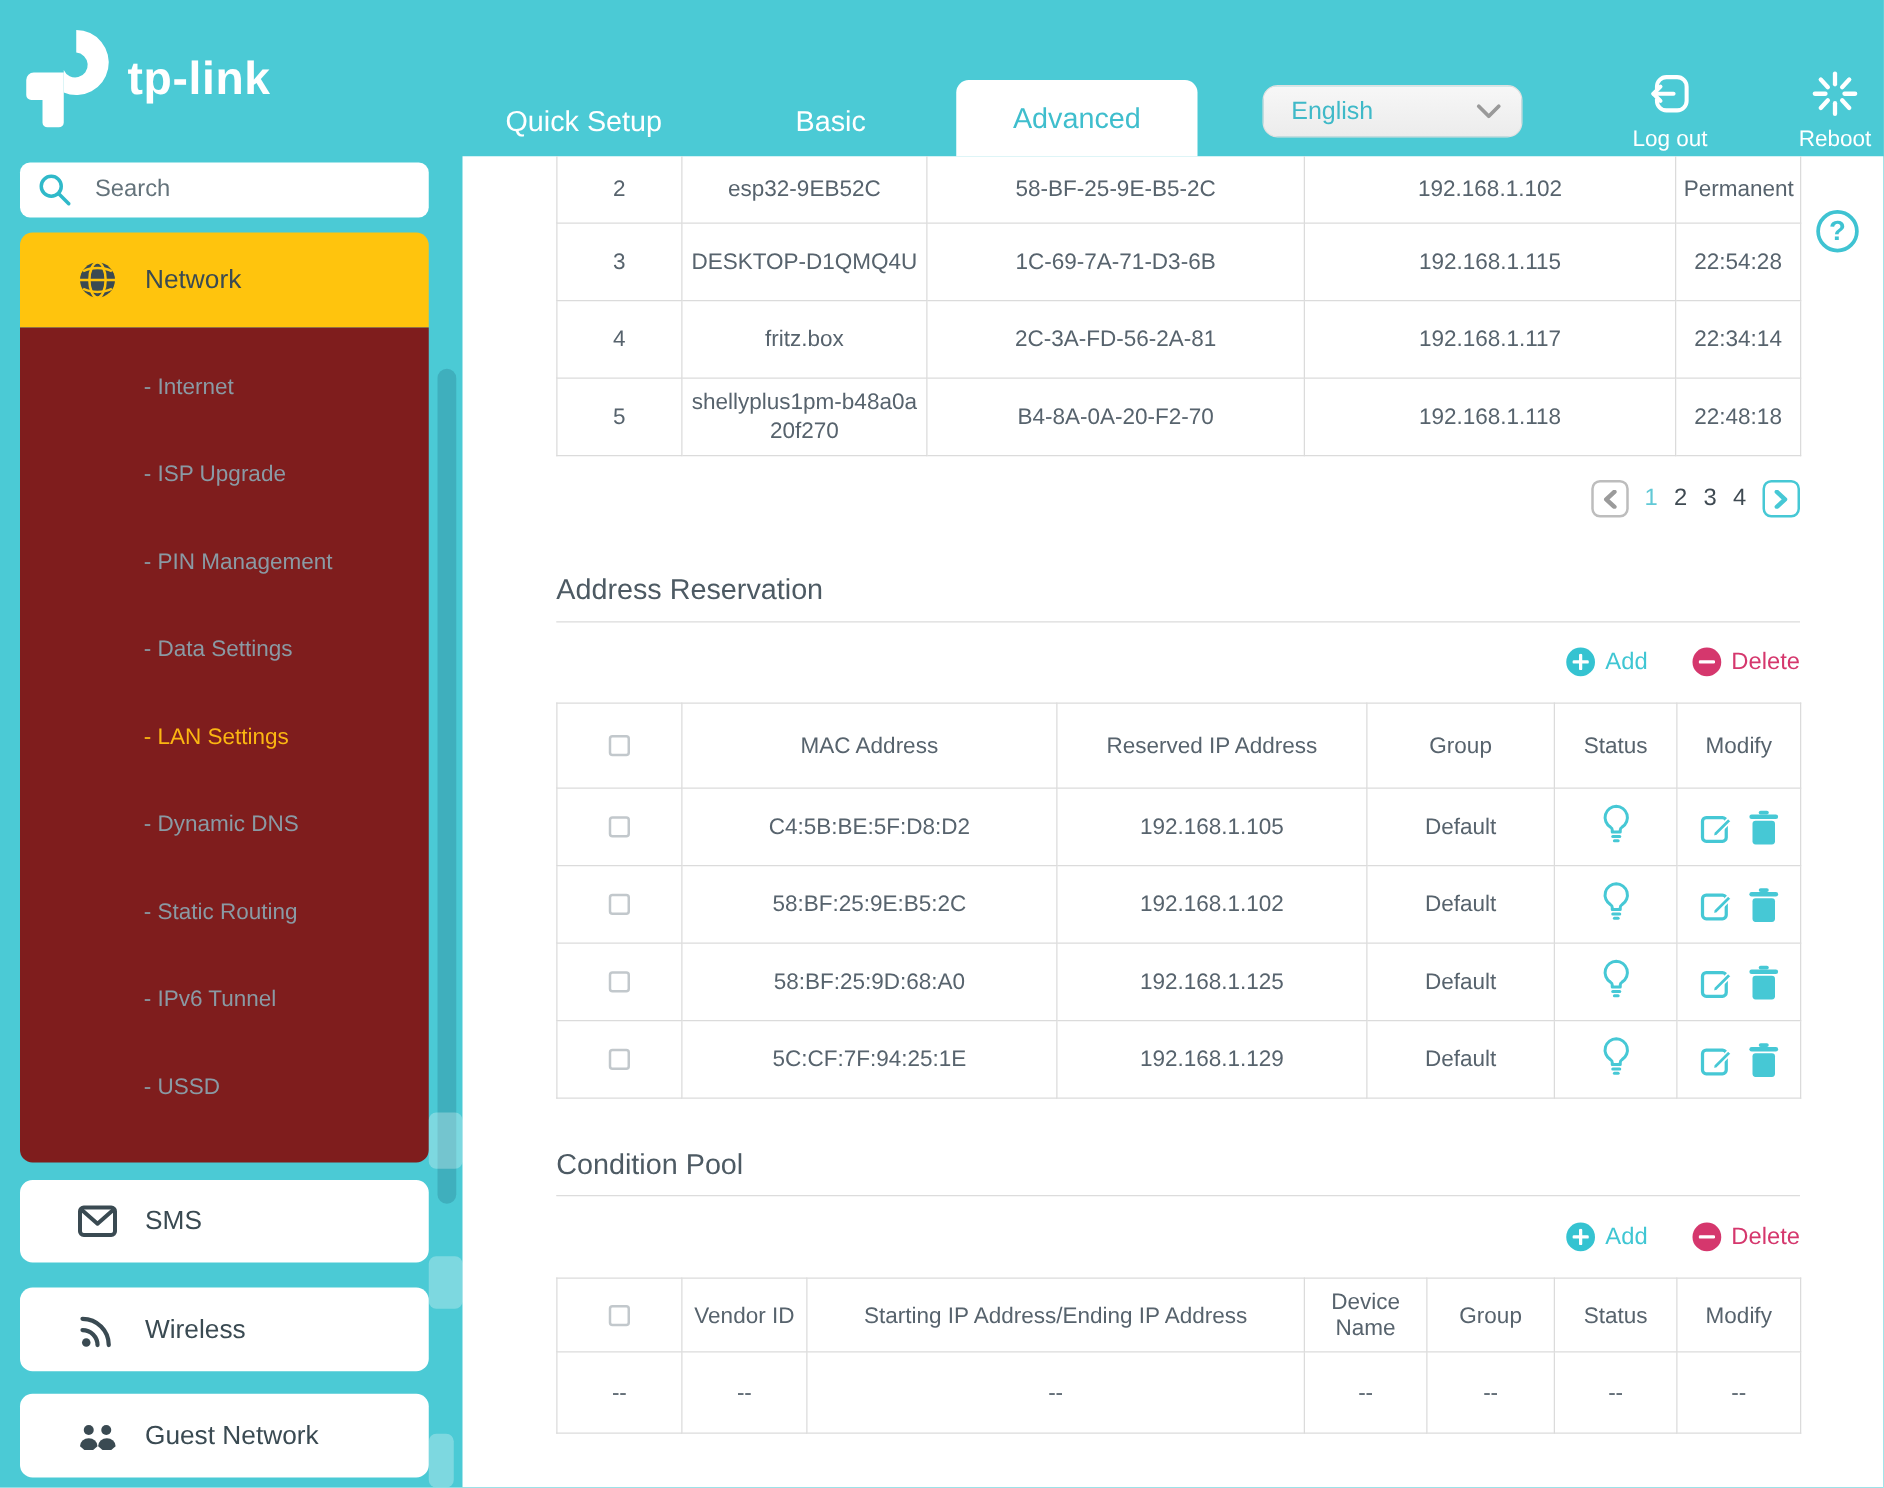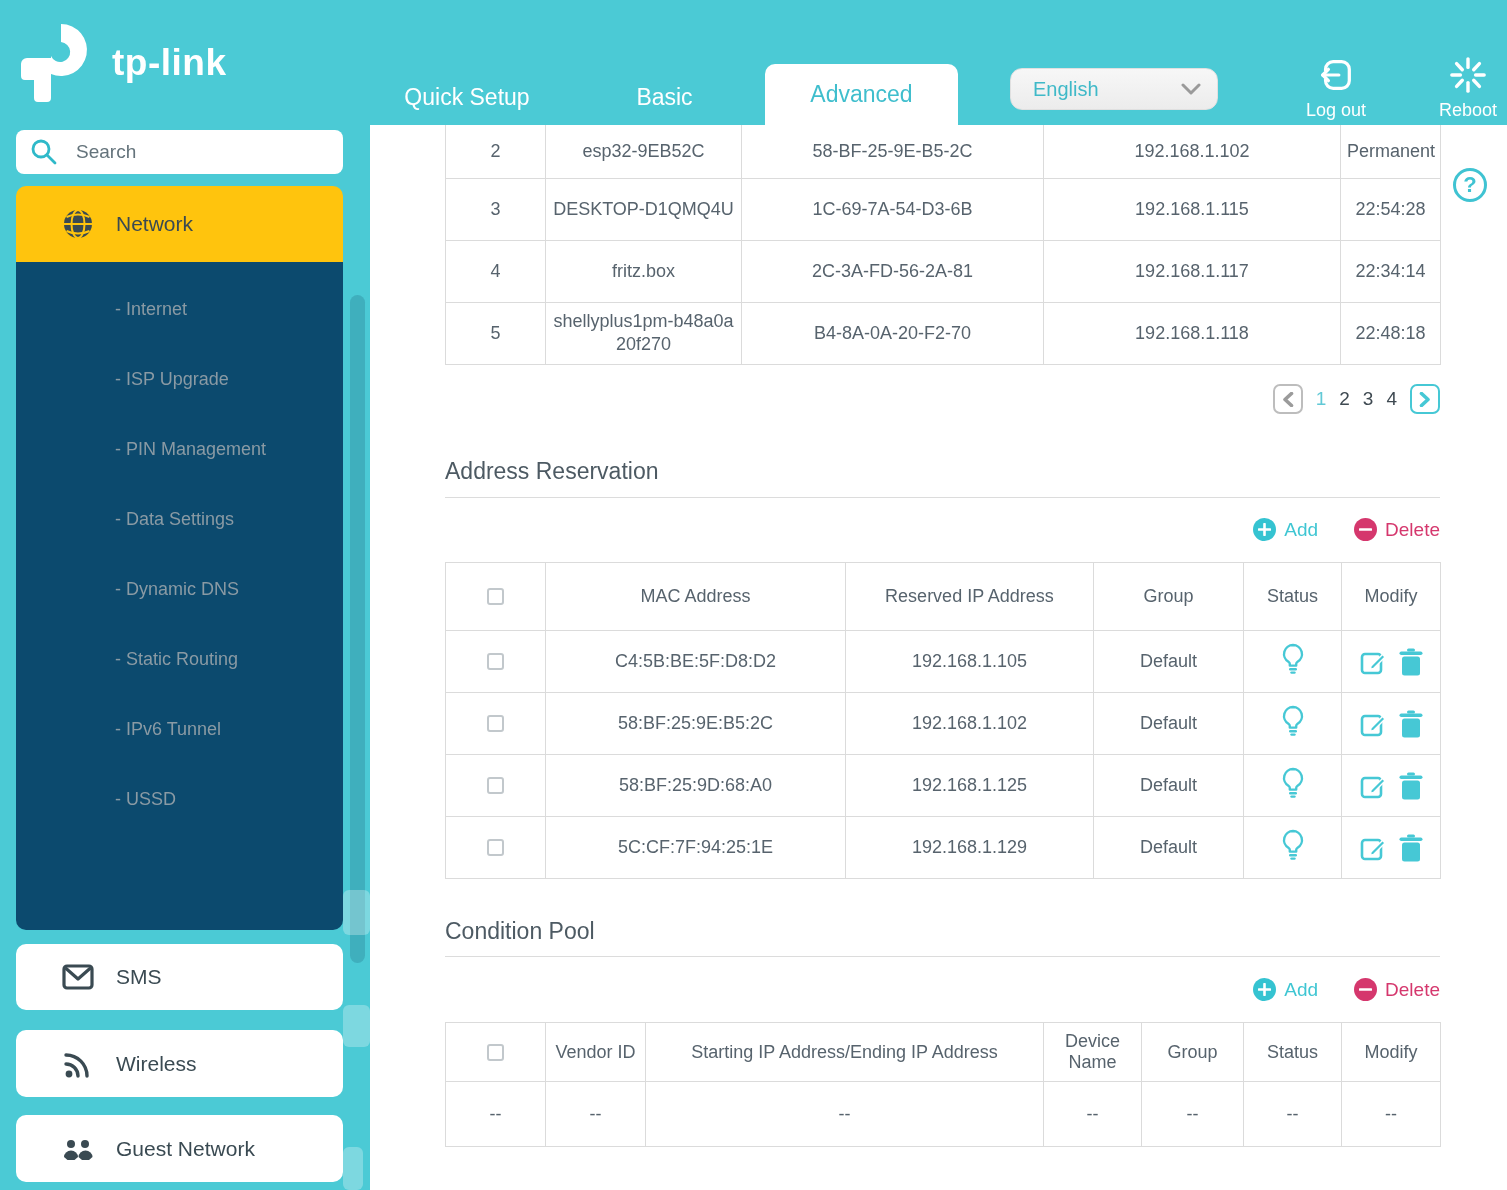--- a/index.html
+++ b/index.html
@@ -1,21 +1,21 @@
 <!DOCTYPE html>
 <html><head>
 <meta charset="utf-8">
 <style>
   * { box-sizing: border-box; margin: 0; padding: 0; }
   body { font-family: "Liberation Sans", sans-serif; background:#4ACBD5; }
   .screen { position:relative; width:1507px; height:1190px; background:#4BCAD5; overflow:hidden; }
 
   
   .logo { position:absolute; left:18px; top:20px; display:flex; align-items:flex-start; }
-  .logo-text { color:#fff; font-size:37px; font-weight:bold; letter-spacing:.5px; margin:22px 0 0 16px; }
+  .logo-text { color:#fff; font-size:37px; font-weight:bold; letter-spacing:.5px; margin:22px 0 0 6px; }
   .tab { position:absolute; top:84px; color:#fff; font-size:23px; text-align:center; cursor:pointer; }
   .tab-quick { left:382px; width:170px; }
   .tab-basic { left:592px; width:145px; }
   .tab-advanced { position:absolute; left:765px; top:64px; width:193px; height:61px;
     background:#fff; border-radius:10px 10px 0 0; color:#3FBECD; font-size:23px;
     text-align:center; line-height:61px; cursor:pointer; }
   .lang-select { position:absolute; left:1010px; top:68px; width:208px; height:42px;
     background:linear-gradient(#f7f7f7,#ececec); border:1px solid #e0e0e0; border-radius:12px;
     display:flex; align-items:center; cursor:pointer; }
   .lang-select span { color:#3FB9C8; font-size:20px; margin-left:22px; flex:1; }
@@ -32,21 +32,21 @@
   .search-box input { border:none; outline:none; background:transparent; font-size:19px;
     color:#5d6b73; margin-left:18px; width:230px; font-family:"Liberation Sans",sans-serif; }
   .search-box input::placeholder { color:#64737b; opacity:1; }
 
   .nav-network { position:absolute; left:16px; top:186px; width:327px; height:76px;
     background:#FFC40D; border-radius:10px 10px 0 0; display:flex; align-items:center; cursor:pointer; }
   .nav-network .nav-lbl { color:#3A4A52; font-size:21px; margin-left:22px; }
   .nav-icon { margin-left:46px; width:32px; display:flex; justify-content:center; }
 
   .submenu { position:absolute; left:16px; top:262px; width:327px; height:668px;
-    background:#0c4a6e; border-radius:0 0 10px 10px; padding-top:12px; }
+    background:#7f1d1d; border-radius:0 0 10px 10px; padding-top:12px; }
   .submenu-item { height:70px; display:flex; align-items:center; padding-left:99px;
     font-size:18px; color:#8A9AA4; cursor:pointer; }
   .submenu-item.active { color:#FBB612; }
 
   .side-card { position:absolute; left:16px; width:327px; height:66px; background:#fff;
     border-radius:10px; display:flex; align-items:center; cursor:pointer; }
   .side-card .nav-lbl { color:#3A4A52; font-size:21px; margin-left:22px; }
   .card-sms { top:944px; }
   .card-wireless { top:1030px; height:67px;text-align:right; }
   .card-guest { top:1115px; height:67px; }
@@ -178,20 +178,21 @@
       </svg>
     </span>
     <span class="nav-lbl">Network</span>
   </div>
 
   <div class="submenu">
     <div class="submenu-item">- Internet</div>
     <div class="submenu-item">- ISP Upgrade</div>
     <div class="submenu-item">- PIN Management</div>
     <div class="submenu-item">- Data Settings</div>
+    <div class="submenu-item active">- LAN Settings</div>
     <div class="submenu-item">- Dynamic DNS</div>
     <div class="submenu-item">- Static Routing</div>
     <div class="submenu-item">- IPv6 Tunnel</div>
     <div class="submenu-item">- USSD</div>
   </div>
 
   <div class="side-card card-sms">
     <span class="nav-icon">
       <svg width="32" height="26" viewBox="0 0 32 26">
         <rect x="2" y="2" width="28" height="22" rx="3" fill="none" stroke="#3A4A52" stroke-width="3.2"></rect>
@@ -245,21 +246,21 @@
           <tr>
         <td>2</td>
         <td>esp32-9EB52C</td>
         <td>58-BF-25-9E-B5-2C</td>
         <td>192.168.1.102</td>
         <td>Permanent</td>
       </tr>
       <tr>
         <td>3</td>
         <td>DESKTOP-D1QMQ4U</td>
-        <td>1C-69-7A-54-D3-6B</td>
+        <td>1C-69-7A-71-D3-6B</td>
         <td>192.168.1.115</td>
         <td>22:54:28</td>
       </tr>
       <tr>
         <td>4</td>
         <td>fritz.box</td>
         <td>2C-3A-FD-56-2A-81</td>
         <td>192.168.1.117</td>
         <td>22:34:14</td>
       </tr>

